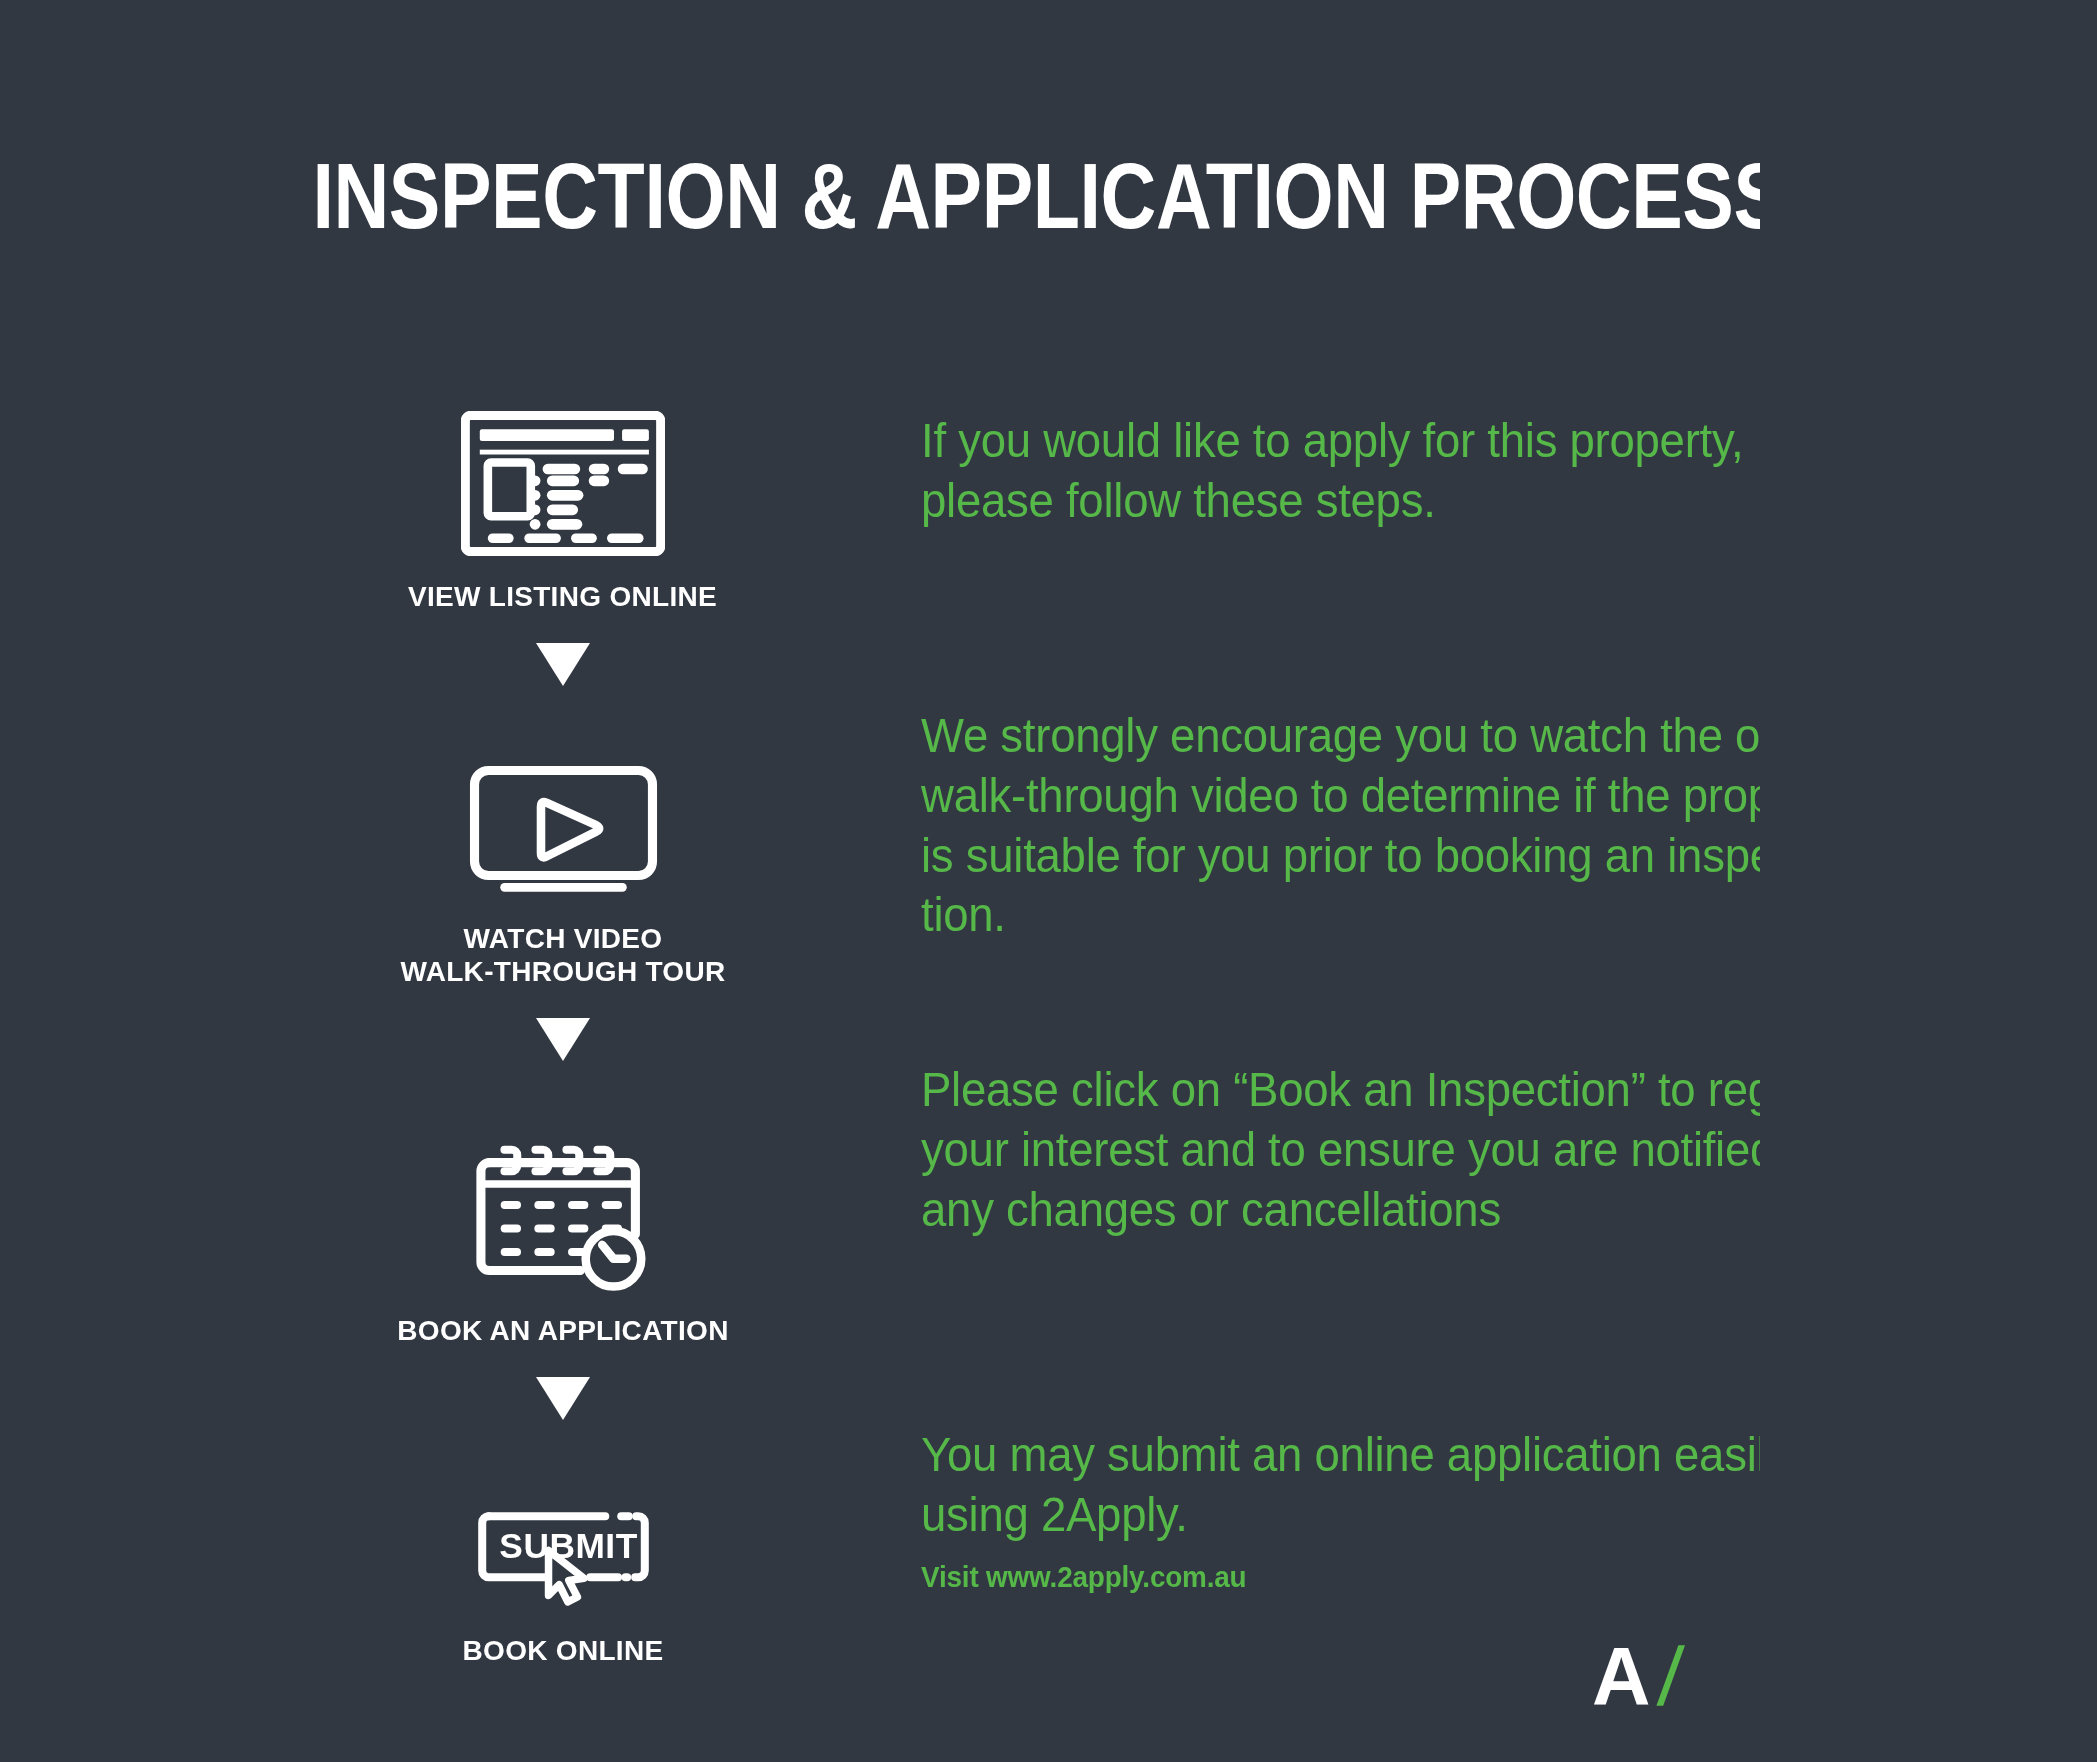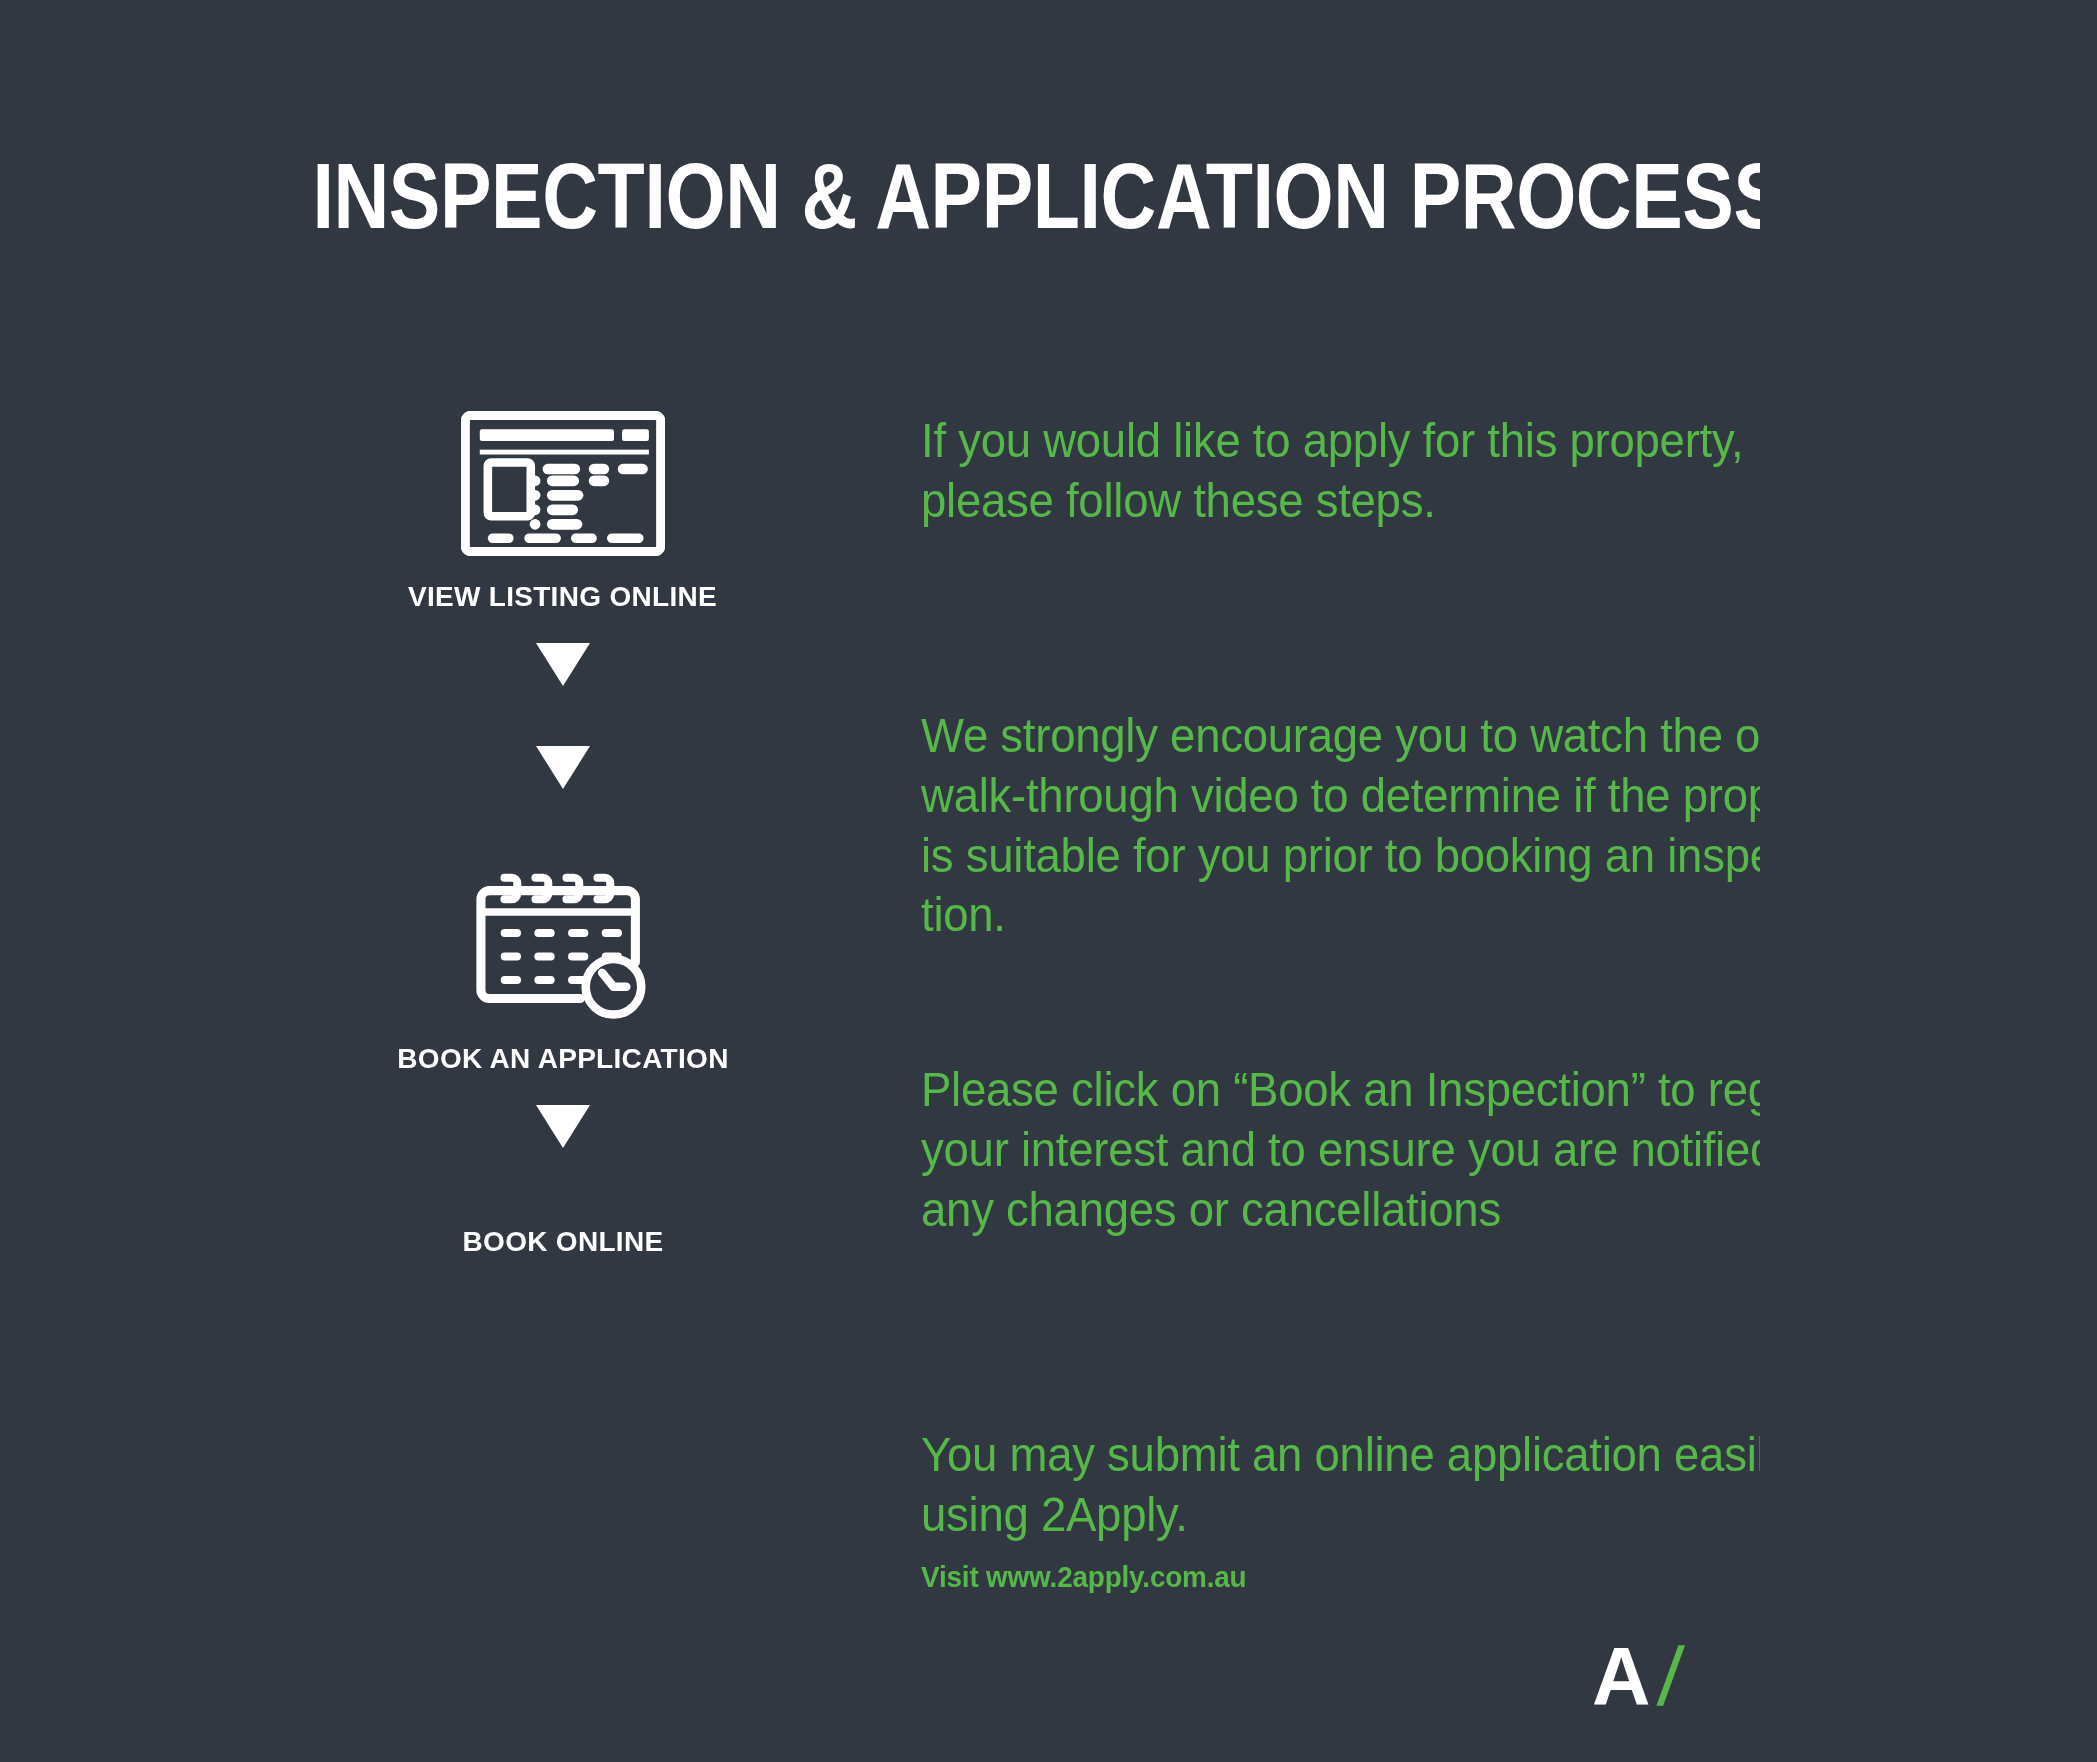--- a/index.html
+++ b/index.html
@@ -172,20 +172,31 @@
       </span>
       <div class="step-label">VIEW LISTING ONLINE</div>
     </div>
 
     <div class="gap-a"></div>
     <div class="arrow">
       <div class="arrow-tri"></div>
     </div>
     <div class="gap-b"></div>
 
+    <div class="step s2">
+      <span class="icon-wrap">
+        <svg width="193" height="134" viewBox="0 0 360 250" xmlns="http://www.w3.org/2000/svg">
+          <rect x="14" y="14" width="332" height="196" rx="26" ry="26" fill="none" stroke="#ffffff" stroke-width="17"></rect>
+          <path d="M148 74 q-10 -4 -10 8 v86 q0 12 11 6 l92 -46 q11 -6 0 -12 z" fill="none" stroke="#ffffff" stroke-width="16" stroke-linejoin="round" stroke-linecap="round"></path>
+          <line x1="70" y1="232" x2="290" y2="232" stroke="#ffffff" stroke-width="16" stroke-linecap="round"></line>
+        </svg>
+      </span>
+      <div class="step-label">WATCH VIDEO
+WALK-THROUGH TOUR</div>
+    </div>
 
     <div class="gap-a"></div>
     <div class="arrow">
       <div class="arrow-tri"></div>
     </div>
     <div class="gap-b"></div>
 
     <div class="step s3">
       <span class="icon-wrap">
         <svg width="185" height="155" viewBox="0 0 345 290" xmlns="http://www.w3.org/2000/svg">
@@ -218,20 +229,32 @@
       <div class="step-label">BOOK AN APPLICATION</div>
     </div>
 
     <div class="gap-a"></div>
     <div class="arrow">
       <div class="arrow-tri"></div>
     </div>
     <div class="gap-b"></div>
 
     <div class="step s4">
+      <span class="icon-wrap">
+        <svg width="193" height="123" viewBox="0 0 360 230" xmlns="http://www.w3.org/2000/svg">
+          <path d="M40 36 h218" fill="none" stroke="#ffffff" stroke-width="15" stroke-linecap="round"></path>
+          <path d="M288 36 h14" fill="none" stroke="#ffffff" stroke-width="15" stroke-linecap="round"></path>
+          <path d="M316 36 h4 a12 12 0 0 1 12 12 v90 a12 12 0 0 1 -12 12 h-6" fill="none" stroke="#ffffff" stroke-width="15" stroke-linecap="round"></path>
+          <path d="M40 36 a12 12 0 0 0 -12 12 v90 a12 12 0 0 0 12 12 h158" fill="none" stroke="#ffffff" stroke-width="15" stroke-linecap="round"></path>
+          <path d="M230 150 h52" fill="none" stroke="#ffffff" stroke-width="15" stroke-linecap="round"></path>
+          <path d="M296 150 h3" fill="none" stroke="#ffffff" stroke-width="15" stroke-linecap="round"></path>
+          <text x="60" y="114" font-family="Liberation Sans, sans-serif" font-size="66" font-weight="bold" fill="#ffffff" letter-spacing="1">SUBMIT</text>
+          <path d="M152 100 l0 84 l20 -20 l16 32 l18 -9 l-16 -31 l28 -4 z" fill="#323842" stroke="#ffffff" stroke-width="14" stroke-linejoin="round"></path>
+        </svg>
+      </span>
       <div class="step-label">BOOK ONLINE</div>
     </div>
 
   </div>
 
   <div class="text-col">
     <div class="para p1">If you would like to apply for this property,
 please follow these steps.</div>
 
     <div class="para p2">We strongly encourage you to watch the online

